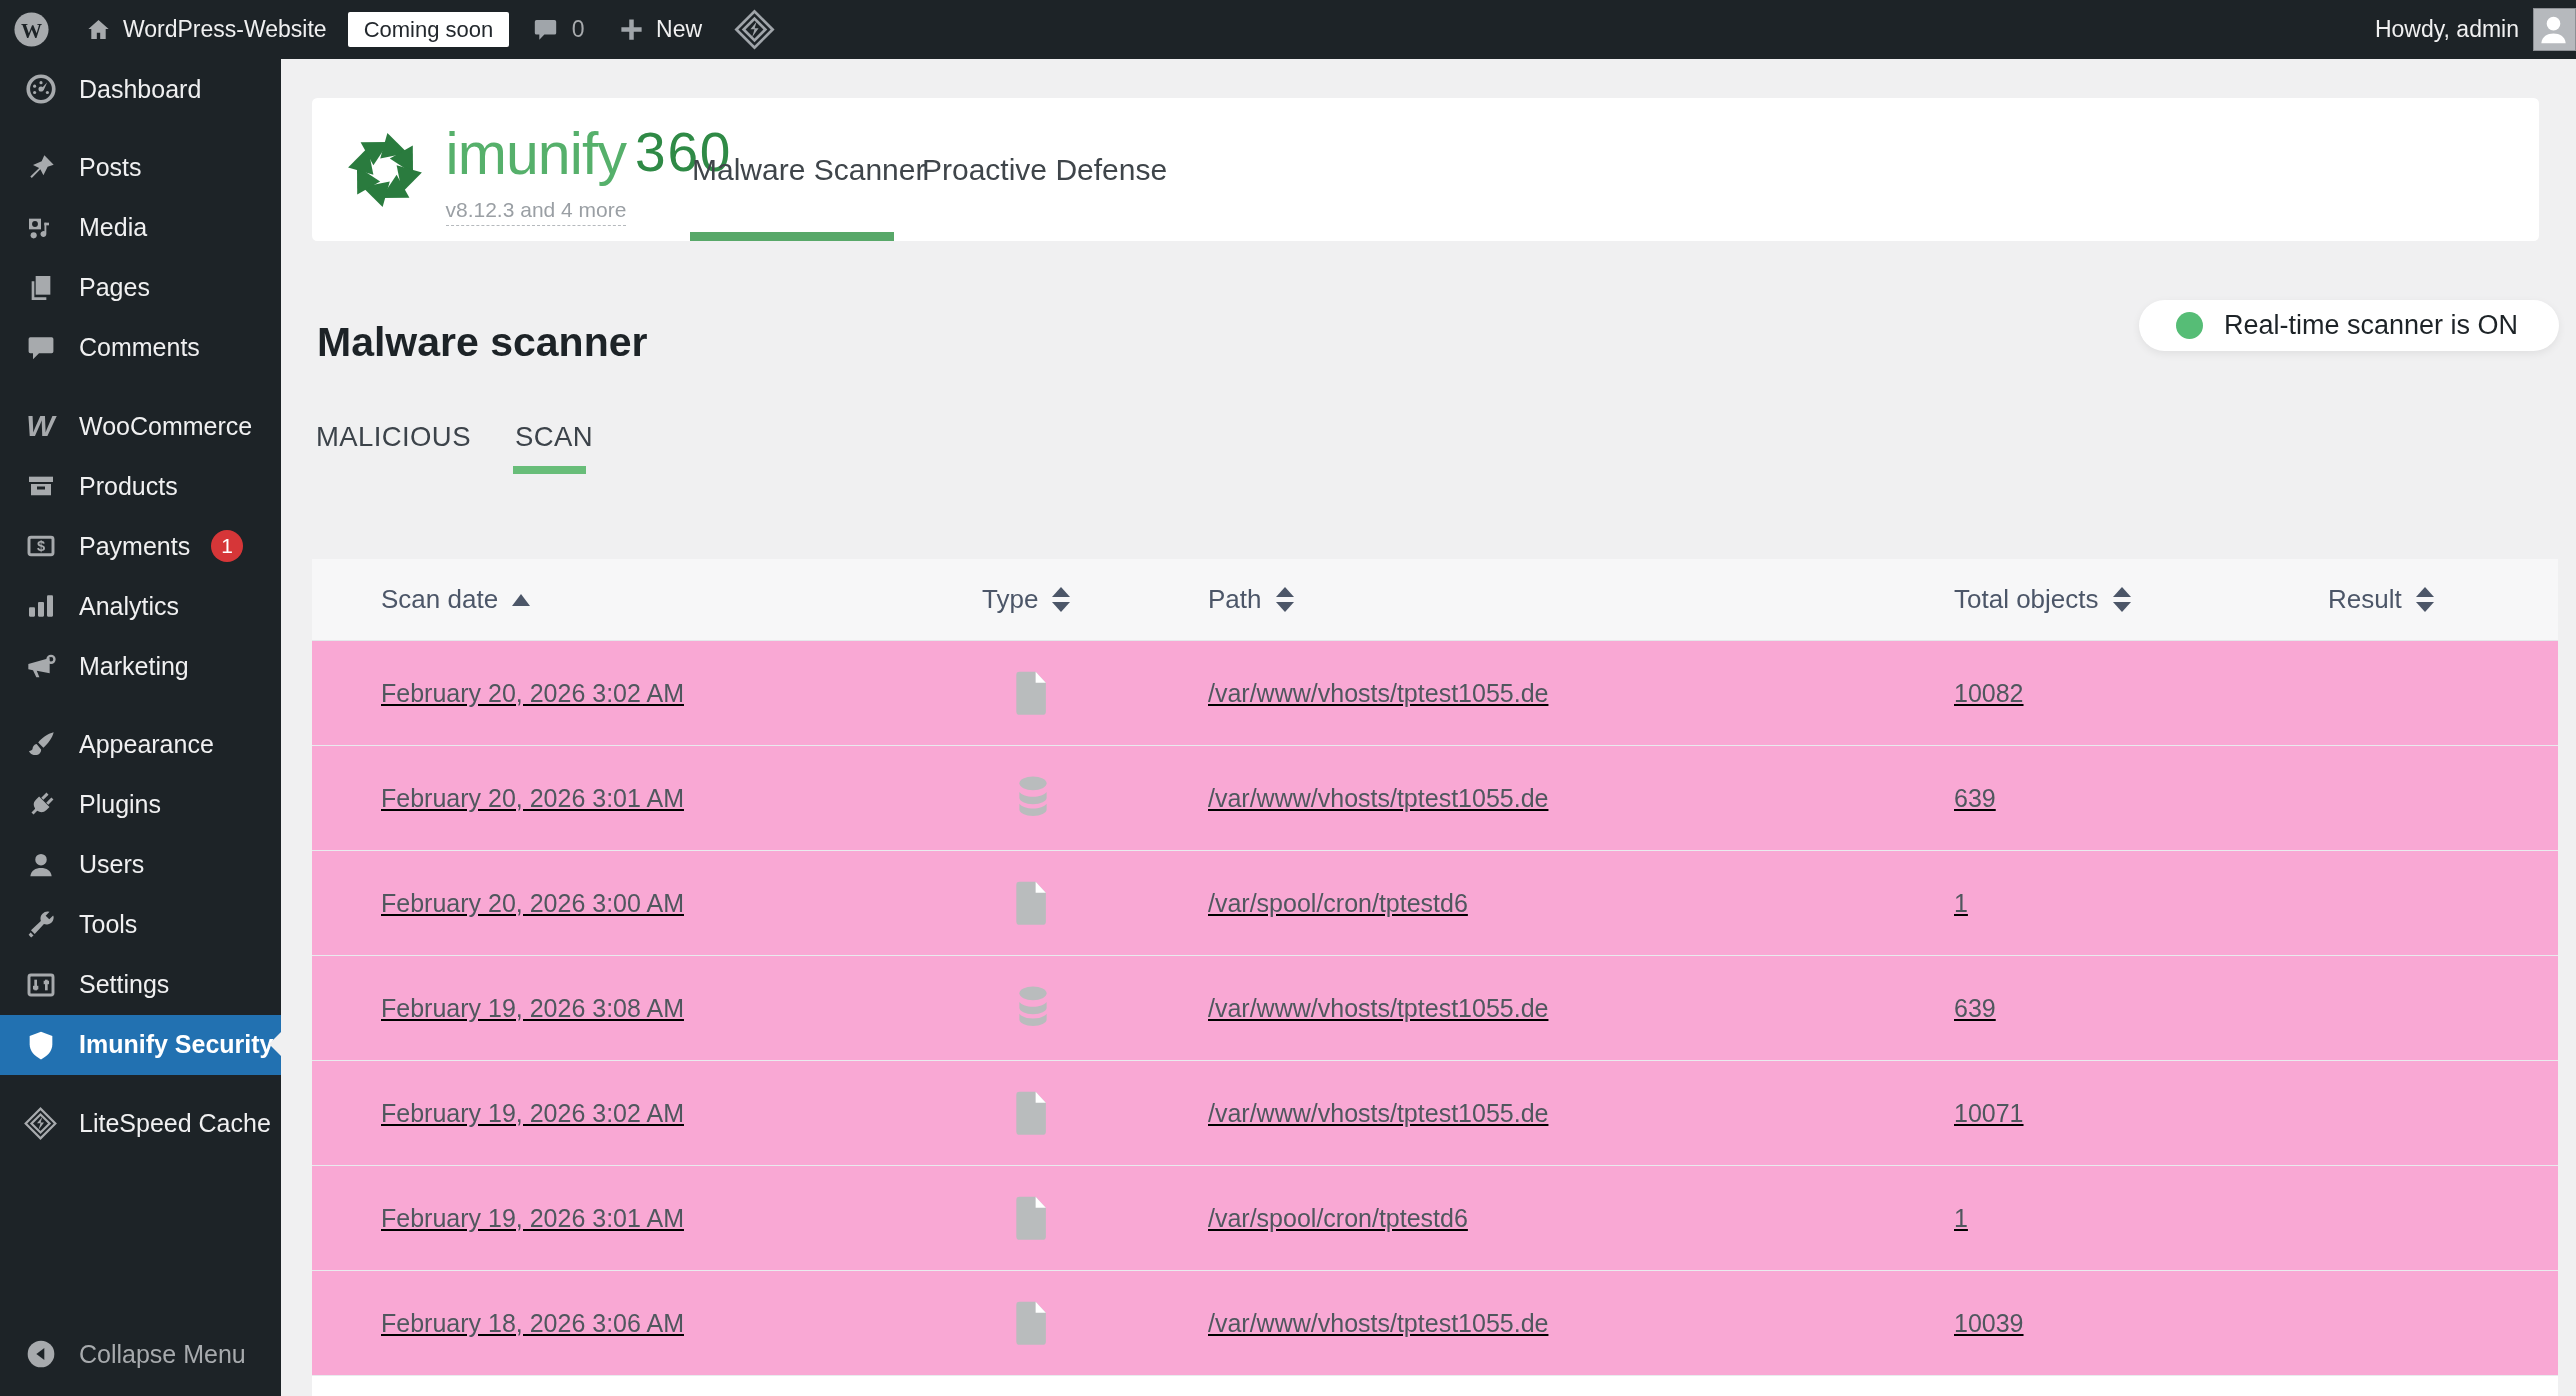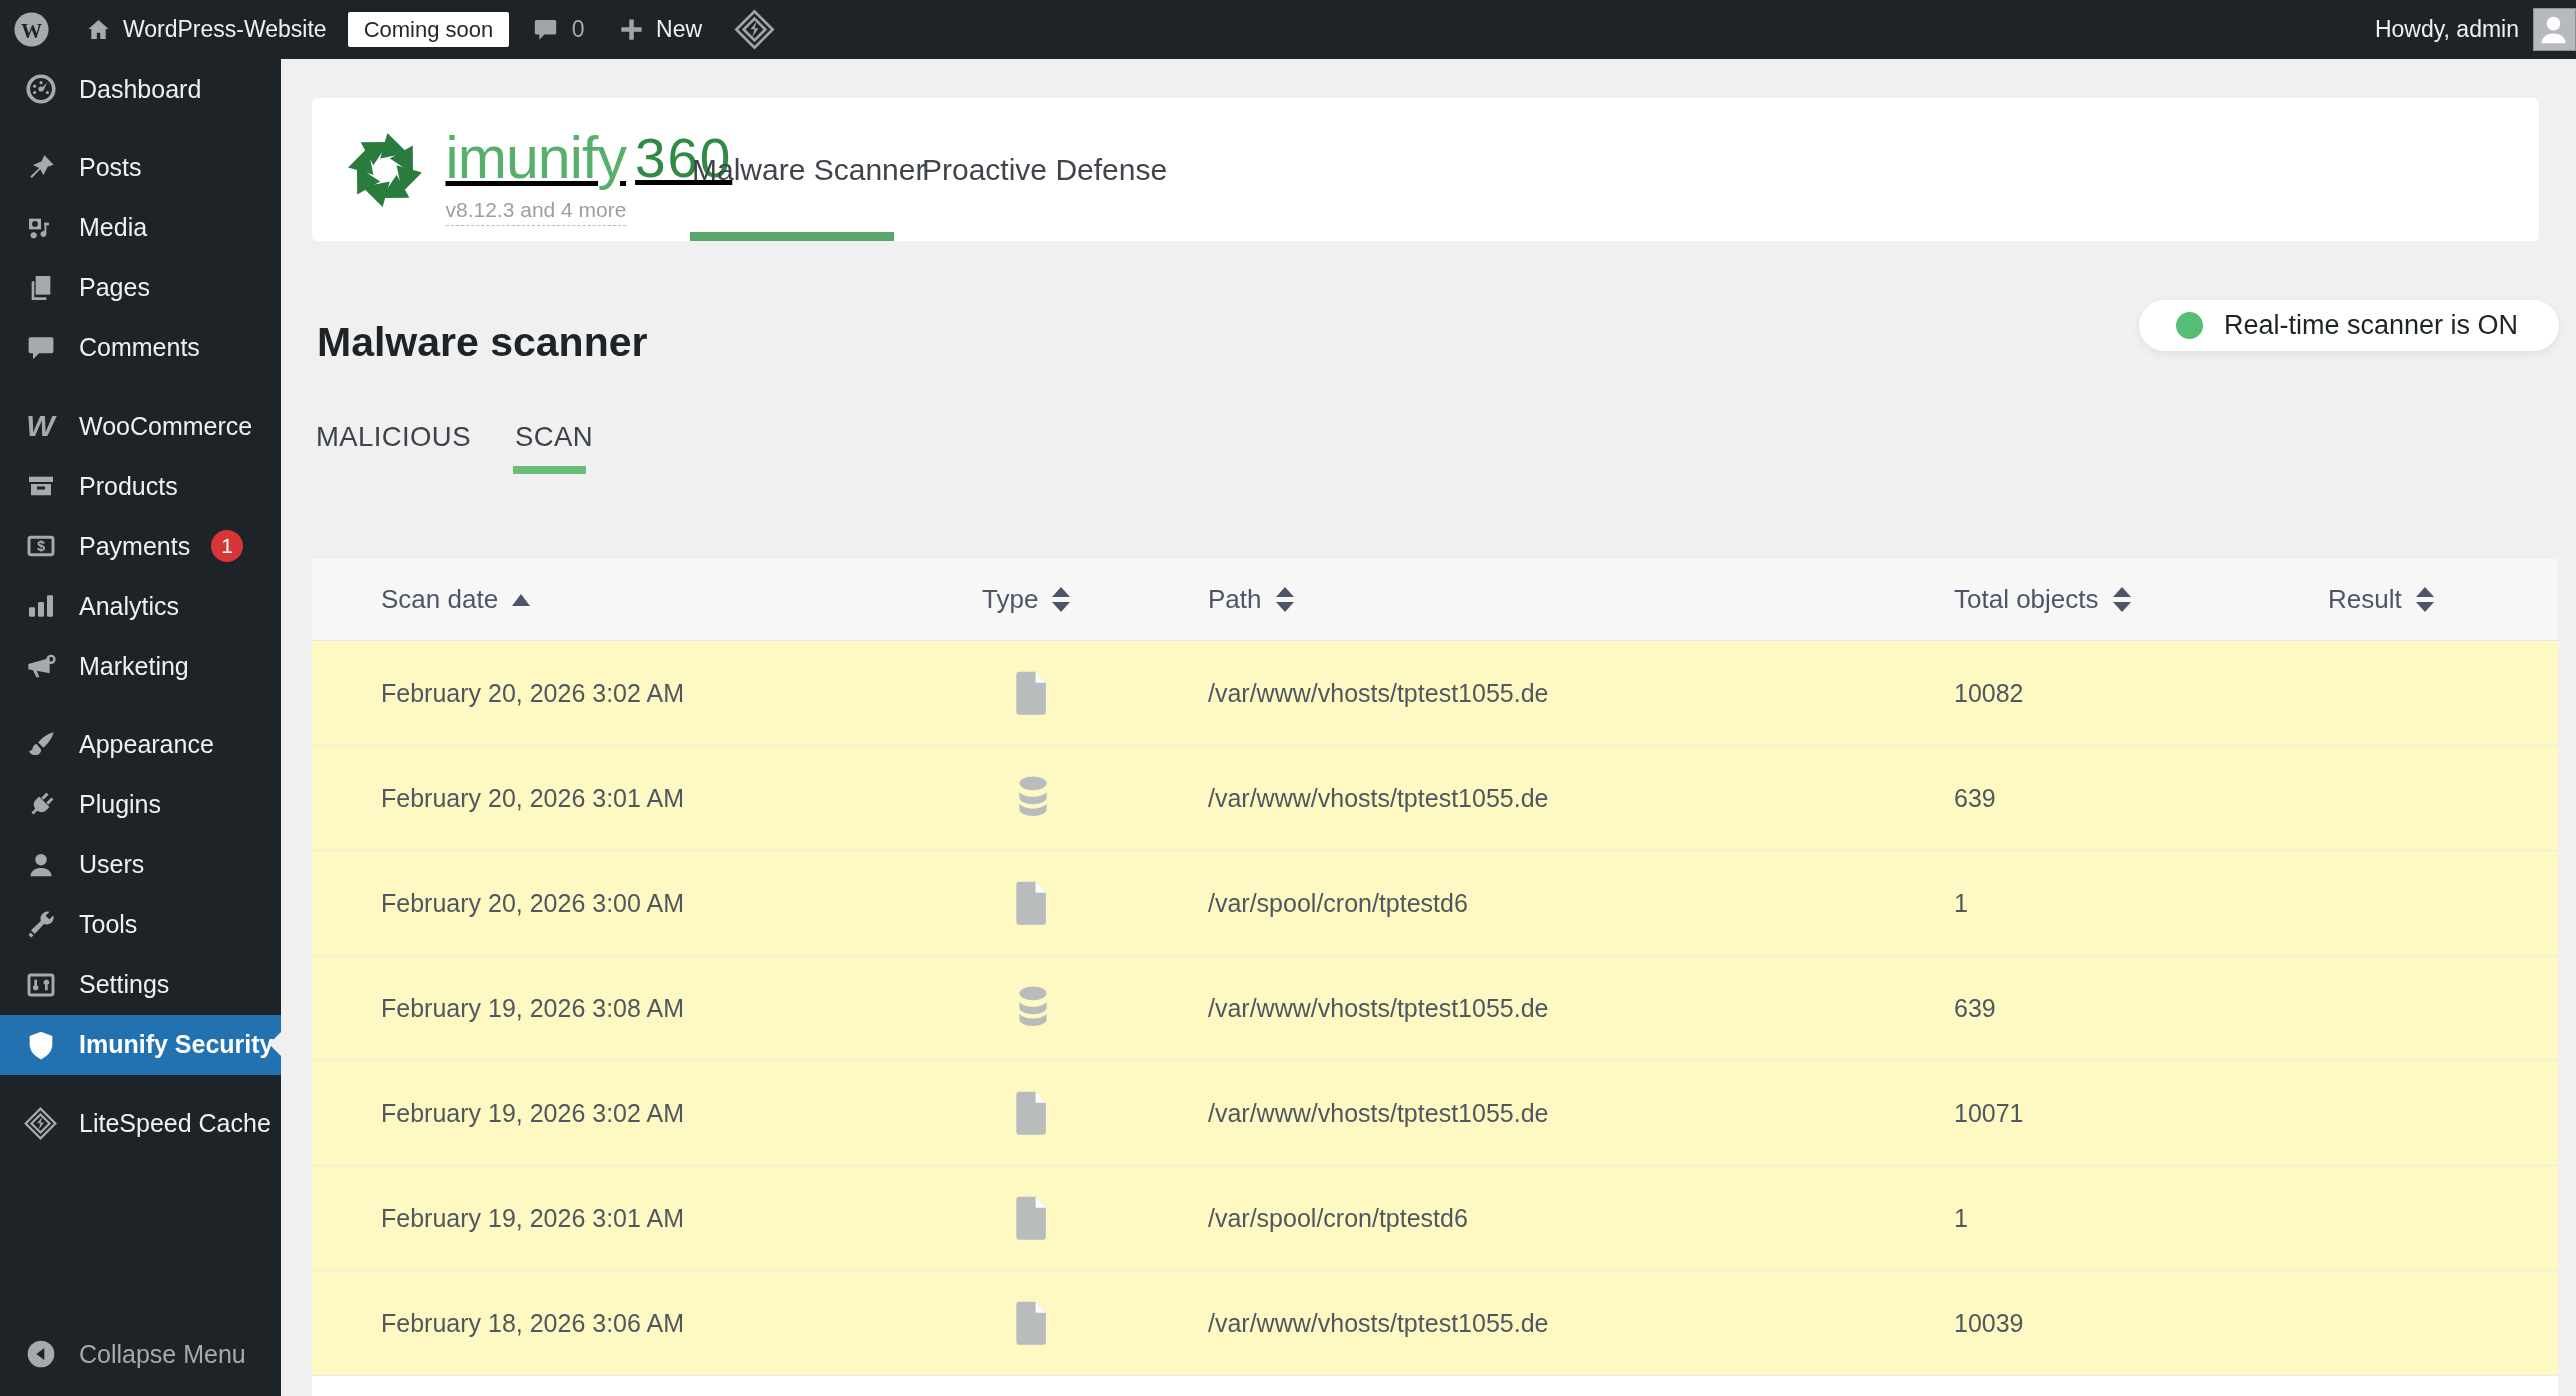--- a/index.html
+++ b/index.html
@@ -37,21 +37,21 @@
   .collapse-item { position:absolute; left:0; bottom:13px; width:100%; }
   .woo-w { font-size:30px; font-weight:700; font-style:italic; color:#a7aaad; }
 
   
   .content { position:absolute; left:281px; top:59px; width:2295px; height:1338px; background:#f0f0f1; overflow:hidden; }
 
   .plugin-card { position:absolute; left:31px; top:39px; width:2227px; height:143px; background:#ffffff; border-radius:5.3px; }
   .logo-block { position:absolute; left:32px; top:27px; display:flex; }
   .pinwheel { width:82px; height:82px; margin-top:3.5px; }
   .brand-text { margin-left:19.5px; }
-  .brand-line { display:flex; align-items:center; height:66px;text-decoration:underline; }
+  .brand-line { display:flex; align-items:flex-start; height:66px; }
   .brand-name { font-size:59px; font-weight:300; color:#56b06b; letter-spacing:-0.9px; line-height:1; }
   .brand-suffix { font-size:55px; font-weight:400; color:#2f8a46; letter-spacing:1.8px; line-height:1; margin-left:9px; }
   .brand-version { display:inline-block; margin-top:5.3px; font-size:21px; color:#9a9fa4;
                    border-bottom:1.8px dashed #b5b9bd; line-height:1.35; cursor:pointer; }
   .plugin-tab { position:absolute; top:0; height:100%; display:flex; align-items:center;
                 font-size:30px; color:#3f454a; cursor:pointer; }
   .plugin-tab.t0 { left:380px; }
   .plugin-tab.t1 { left:610px; }
   .plugin-tab-underline { position:absolute; left:378px; bottom:0; width:204px; height:9px; background:#58a869; }
 
@@ -65,21 +65,21 @@
 
   .subtab { position:absolute; top:362px; font-size:27.5px; color:#3c434a; letter-spacing:0.4px; cursor:pointer; }
   .subtab.s0 { left:35px; }
   .subtab.s1 { left:234px; }
   .subtab-underline { position:absolute; left:232px; top:407px; width:73px; height:8px; background:#68bd79; }
 
   
   .scan-table { position:absolute; left:31px; top:500px; width:2246px; background:#ffffff; }
   .t-head, .t-row { display:grid; grid-template-columns:670px 226px 746px 374px 1fr; align-items:center; }
   .t-head { height:82px; background:#f7f7f8; border-bottom:1.8px solid #e4e7ea; }
-  .t-row { height:105px; border-bottom:1.8px solid #e9ebee; background:#fef9c3; }
+  .t-row { height:105px; border-bottom:1.8px solid #e9ebee; background:#f9a8d4;text-decoration:underline; }
   .th { display:flex; align-items:center; gap:14px; font-size:26px; color:#4c5668; cursor:pointer; }
   .th.c0, .td.c0 { padding-left:69px; }
   .td { font-size:25px; color:#50575e; }
   .sort { display:flex; flex-direction:column; gap:4.4px; }
   .tri { width:0; height:0; border-left:9px solid transparent; border-right:9px solid transparent; }
   .tri.up { border-bottom:10.6px solid #4c5668; }
   .tri.down { border-top:10.6px solid #4c5668; }
   .tri.big { border-left-width:9.8px; border-right-width:9.8px; border-bottom-width:12.4px; }
   .type-cell { display:flex; align-items:center; padding-left:27.5px; }
   .type-cell svg { color:#b9bcbd; }

